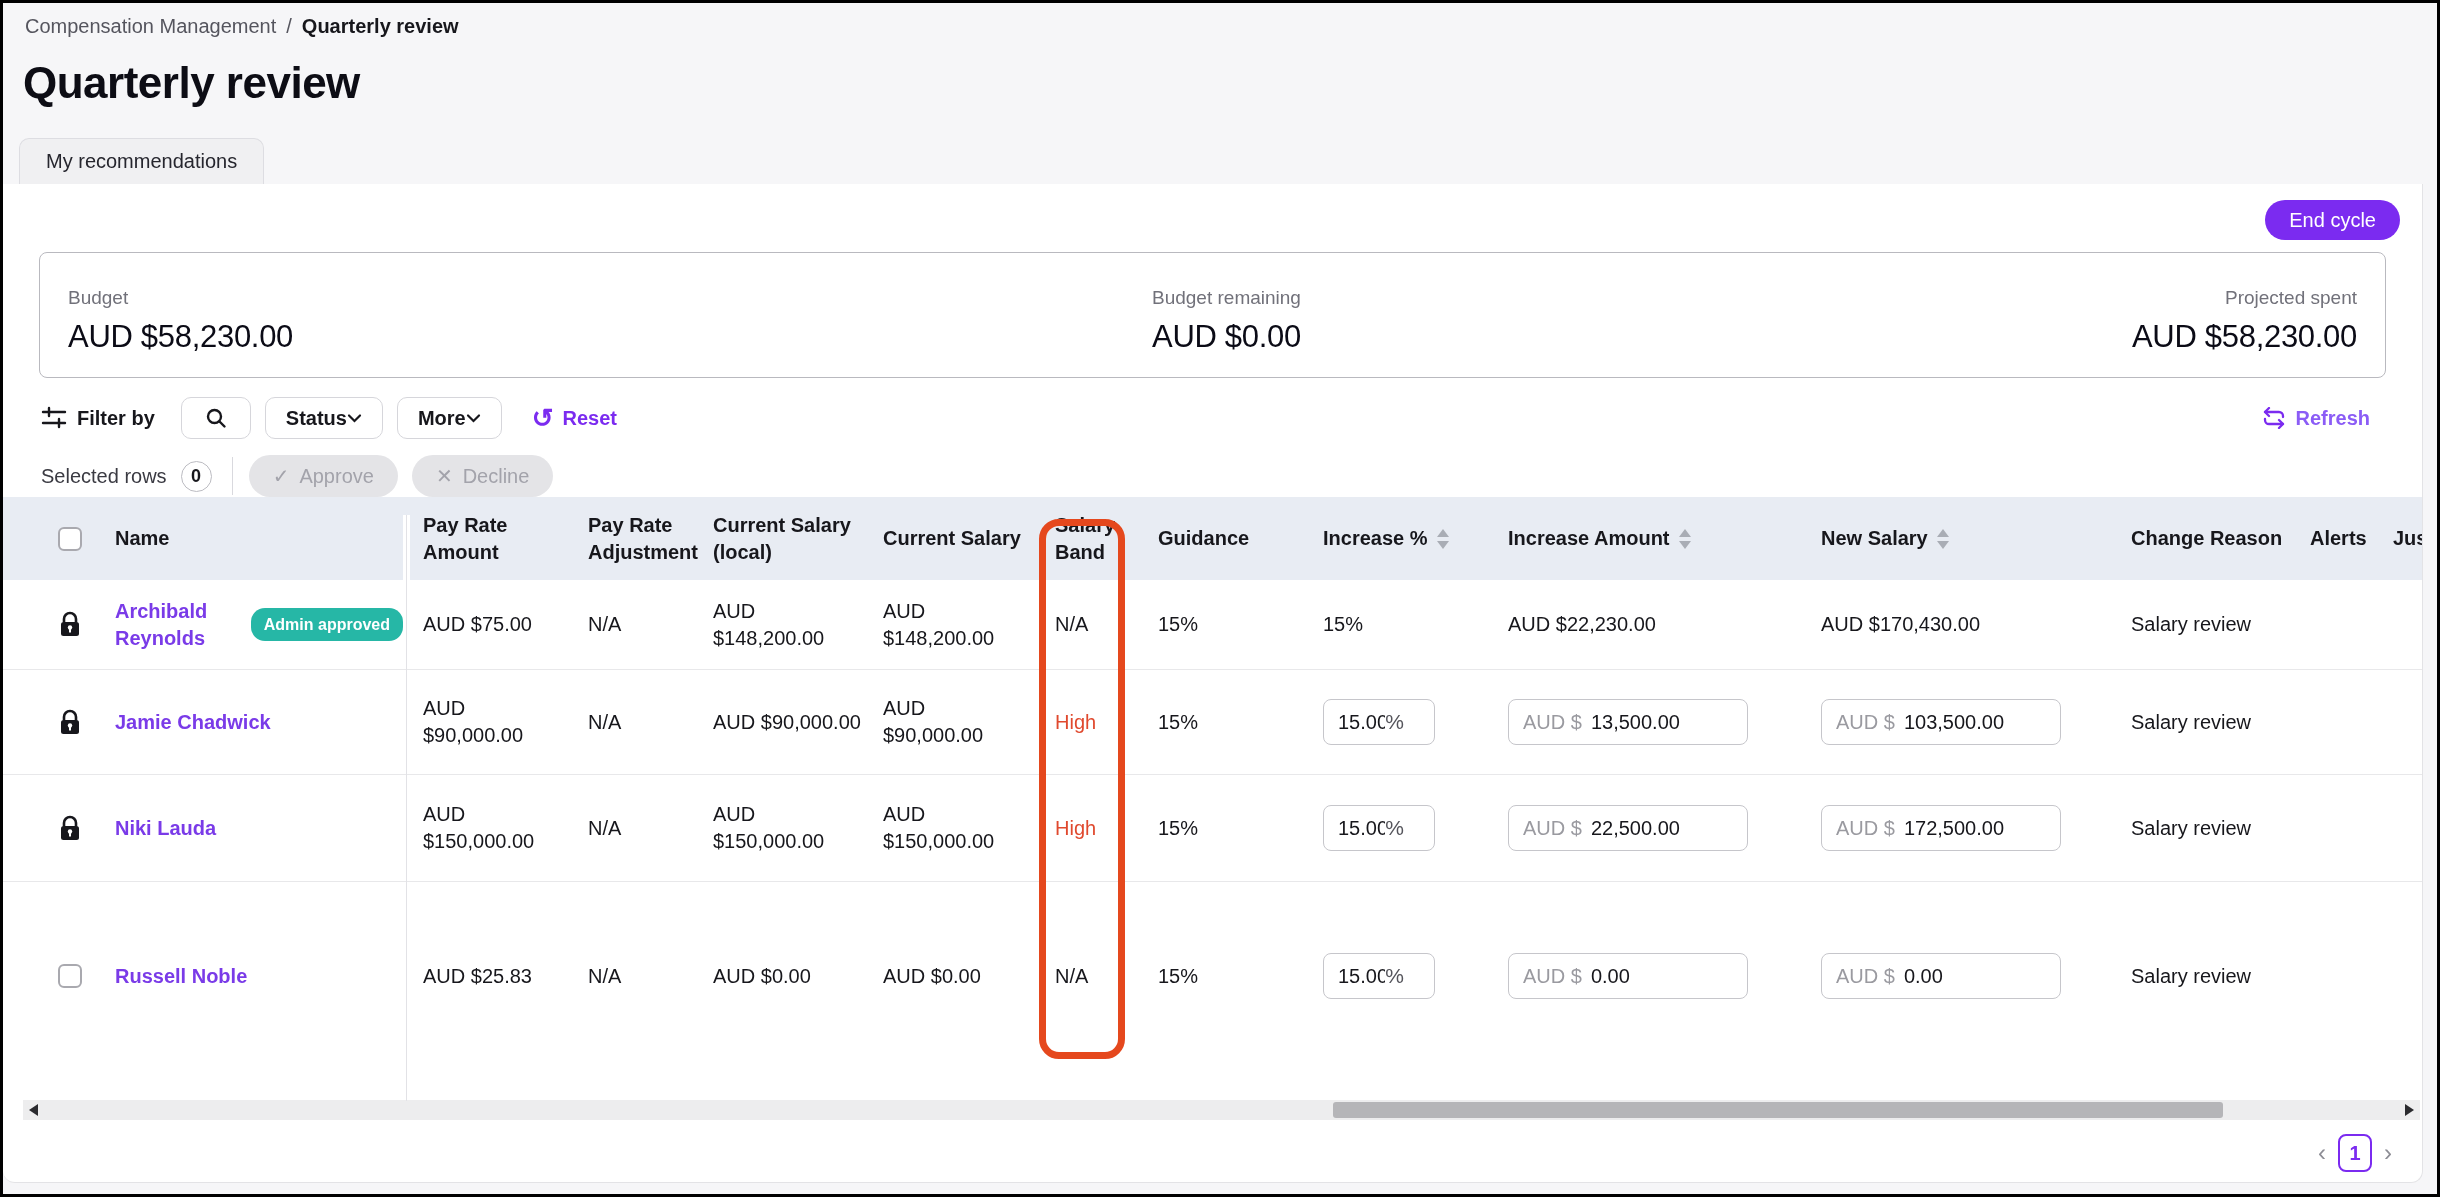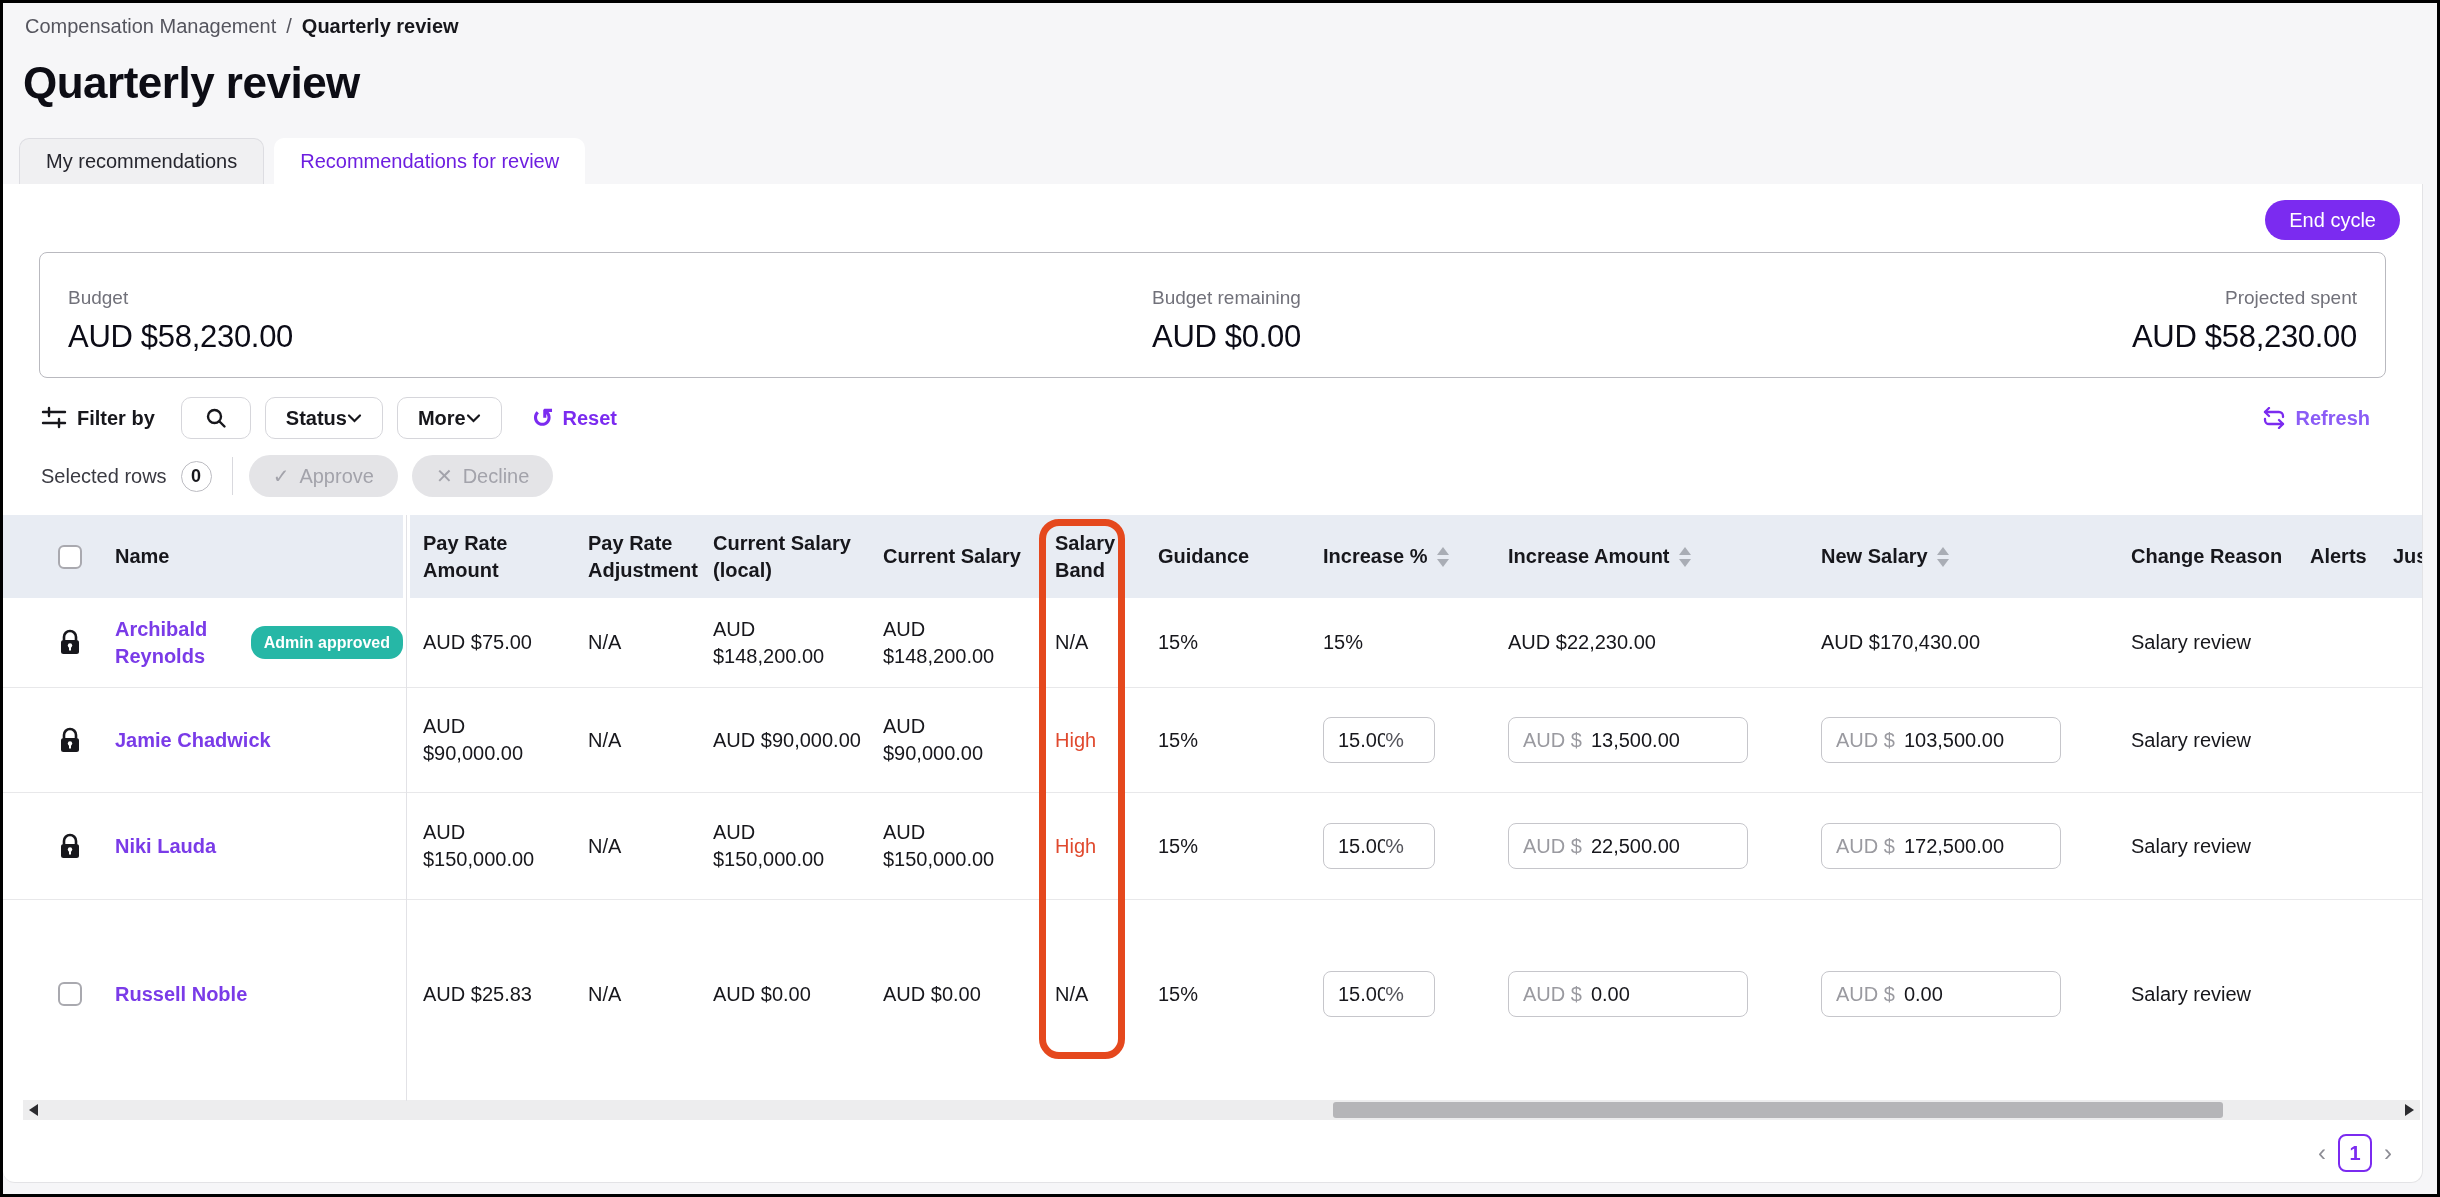--- a/index.html
+++ b/index.html
@@ -61,21 +61,21 @@
 
   
   .selection-row { position:absolute; left:38px; top:271px; height:42px; display:flex; align-items:center; }
   .sel-label { font-size:20px; color:#3a3a42; margin-right:14px; }
   .sel-count { width:31px; height:31px; border:1.5px solid #bcbcc2; border-radius:50%; display:flex; align-items:center; justify-content:center; font-size:18px; font-weight:700; color:#17171c; background:#fff; }
   .sel-divider { width:1px; height:38px; background:#d9d9de; margin:0 16px 0 20px; }
   .sel-btn { height:42px; border-radius:999px; border:none; background:#e4e4e7; color:#a3a3ab; font-size:20px; display:flex; align-items:center; gap:10px; padding:0 24px; margin-right:14px; cursor:default; font-family:inherit; }
   .sel-btn .glyph { font-size:20px; }
 
   
-  .review-table { position:absolute; left:0; right:0; top:331px; height:573px; overflow:hidden; }
+  .review-table { position:absolute; left:0; right:0; top:313px; height:573px; overflow:hidden; }
   .t-row { display:flex; min-width:2510px; padding-left:38px; align-items:center; }
   .t-head { background:#e8ecf3; height:83px; font-weight:700; color:#17171c; }
   .t-cell { flex:none; font-size:20px; color:#17171c; line-height:1.35; display:flex; align-items:center; }
   .t-head .t-cell { font-size:20px; }
 
   .c-check { width:58px; justify-content:center; }
   .c-name  { width:304px; padding-left:16px; gap:12px; }
   .c-pra   { width:165px; padding-left:20px; }
   .c-prj   { width:125px; padding-left:20px; }
   .c-csl   { width:170px; padding-left:20px; }
@@ -144,23 +144,20 @@
     <span>/</span>
     <span class="crumb-current">Quarterly review</span>
   </div>
 
   <h1 class="page-title">Quarterly review</h1>
 
   <div class="tabs">
     <div class="tab inactive">
       <span>My recommendations</span>
     </div>
-    <div class="tab active">
-      <span>Recommendations for review</span>
-    </div>
   </div>
 
   <div class="panel">
 
     <button class="end-cycle-btn">End cycle</button>
 
     <div class="budget-card">
       <div class="budget-item b-left">
         <div class="b-label">Budget</div>
         <div class="b-value">AUD $58,230.00</div>

